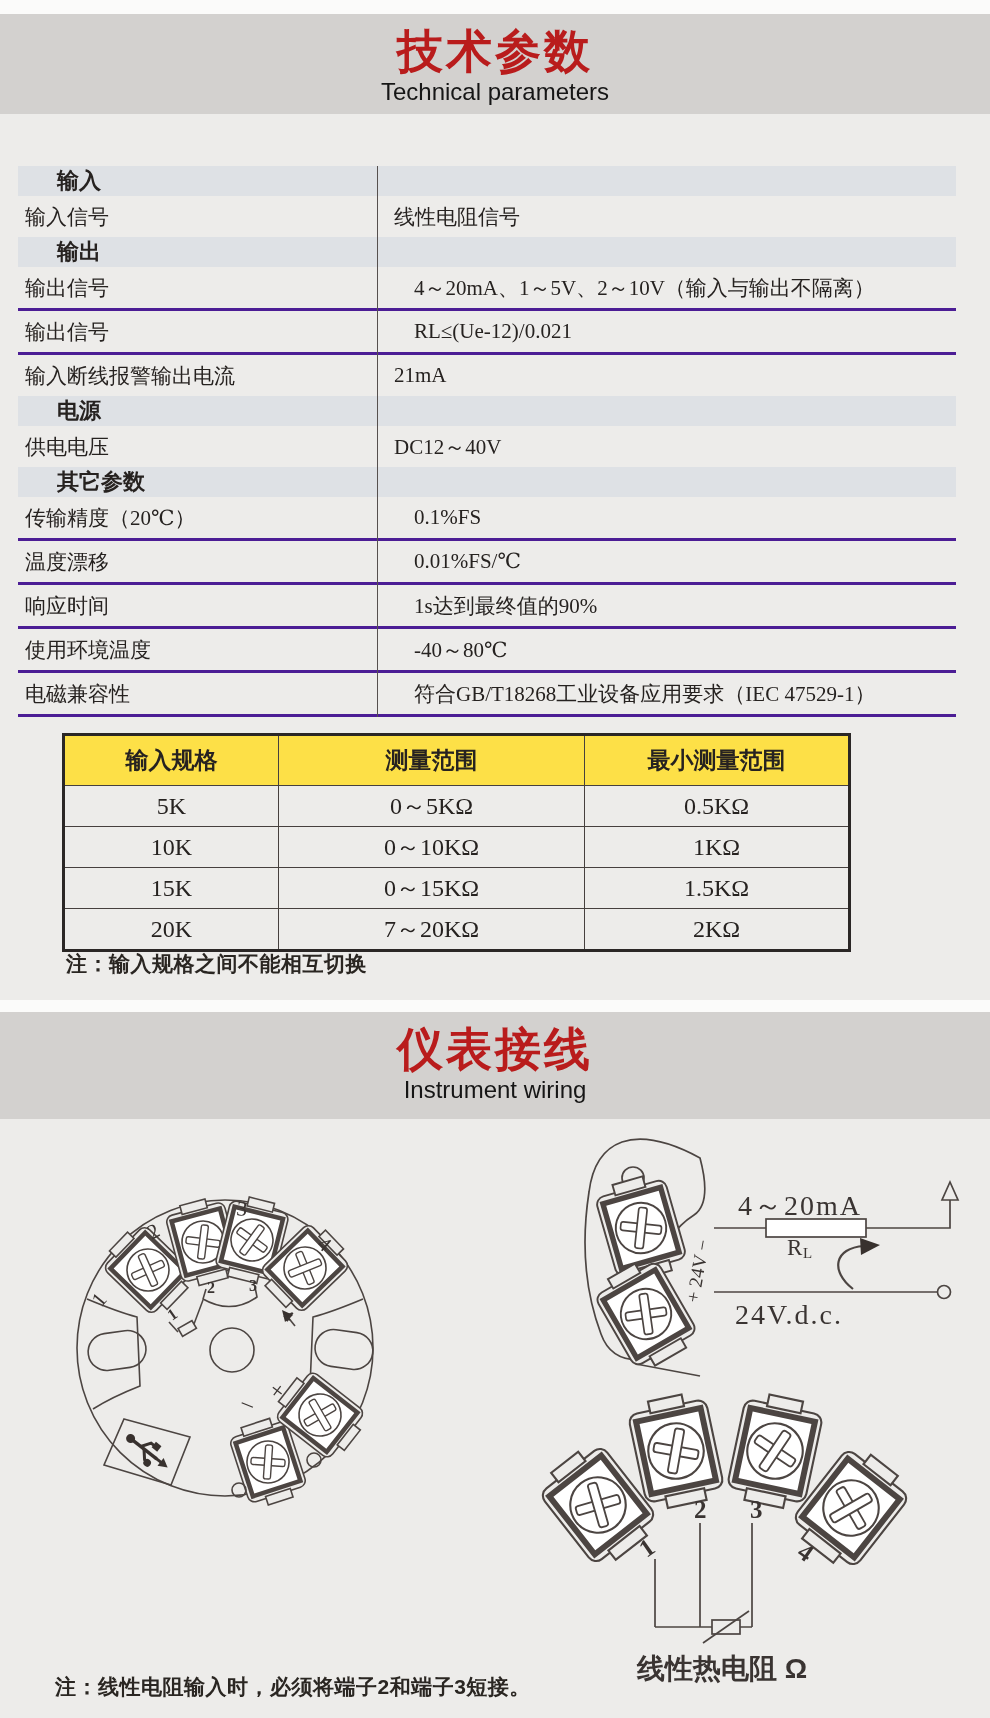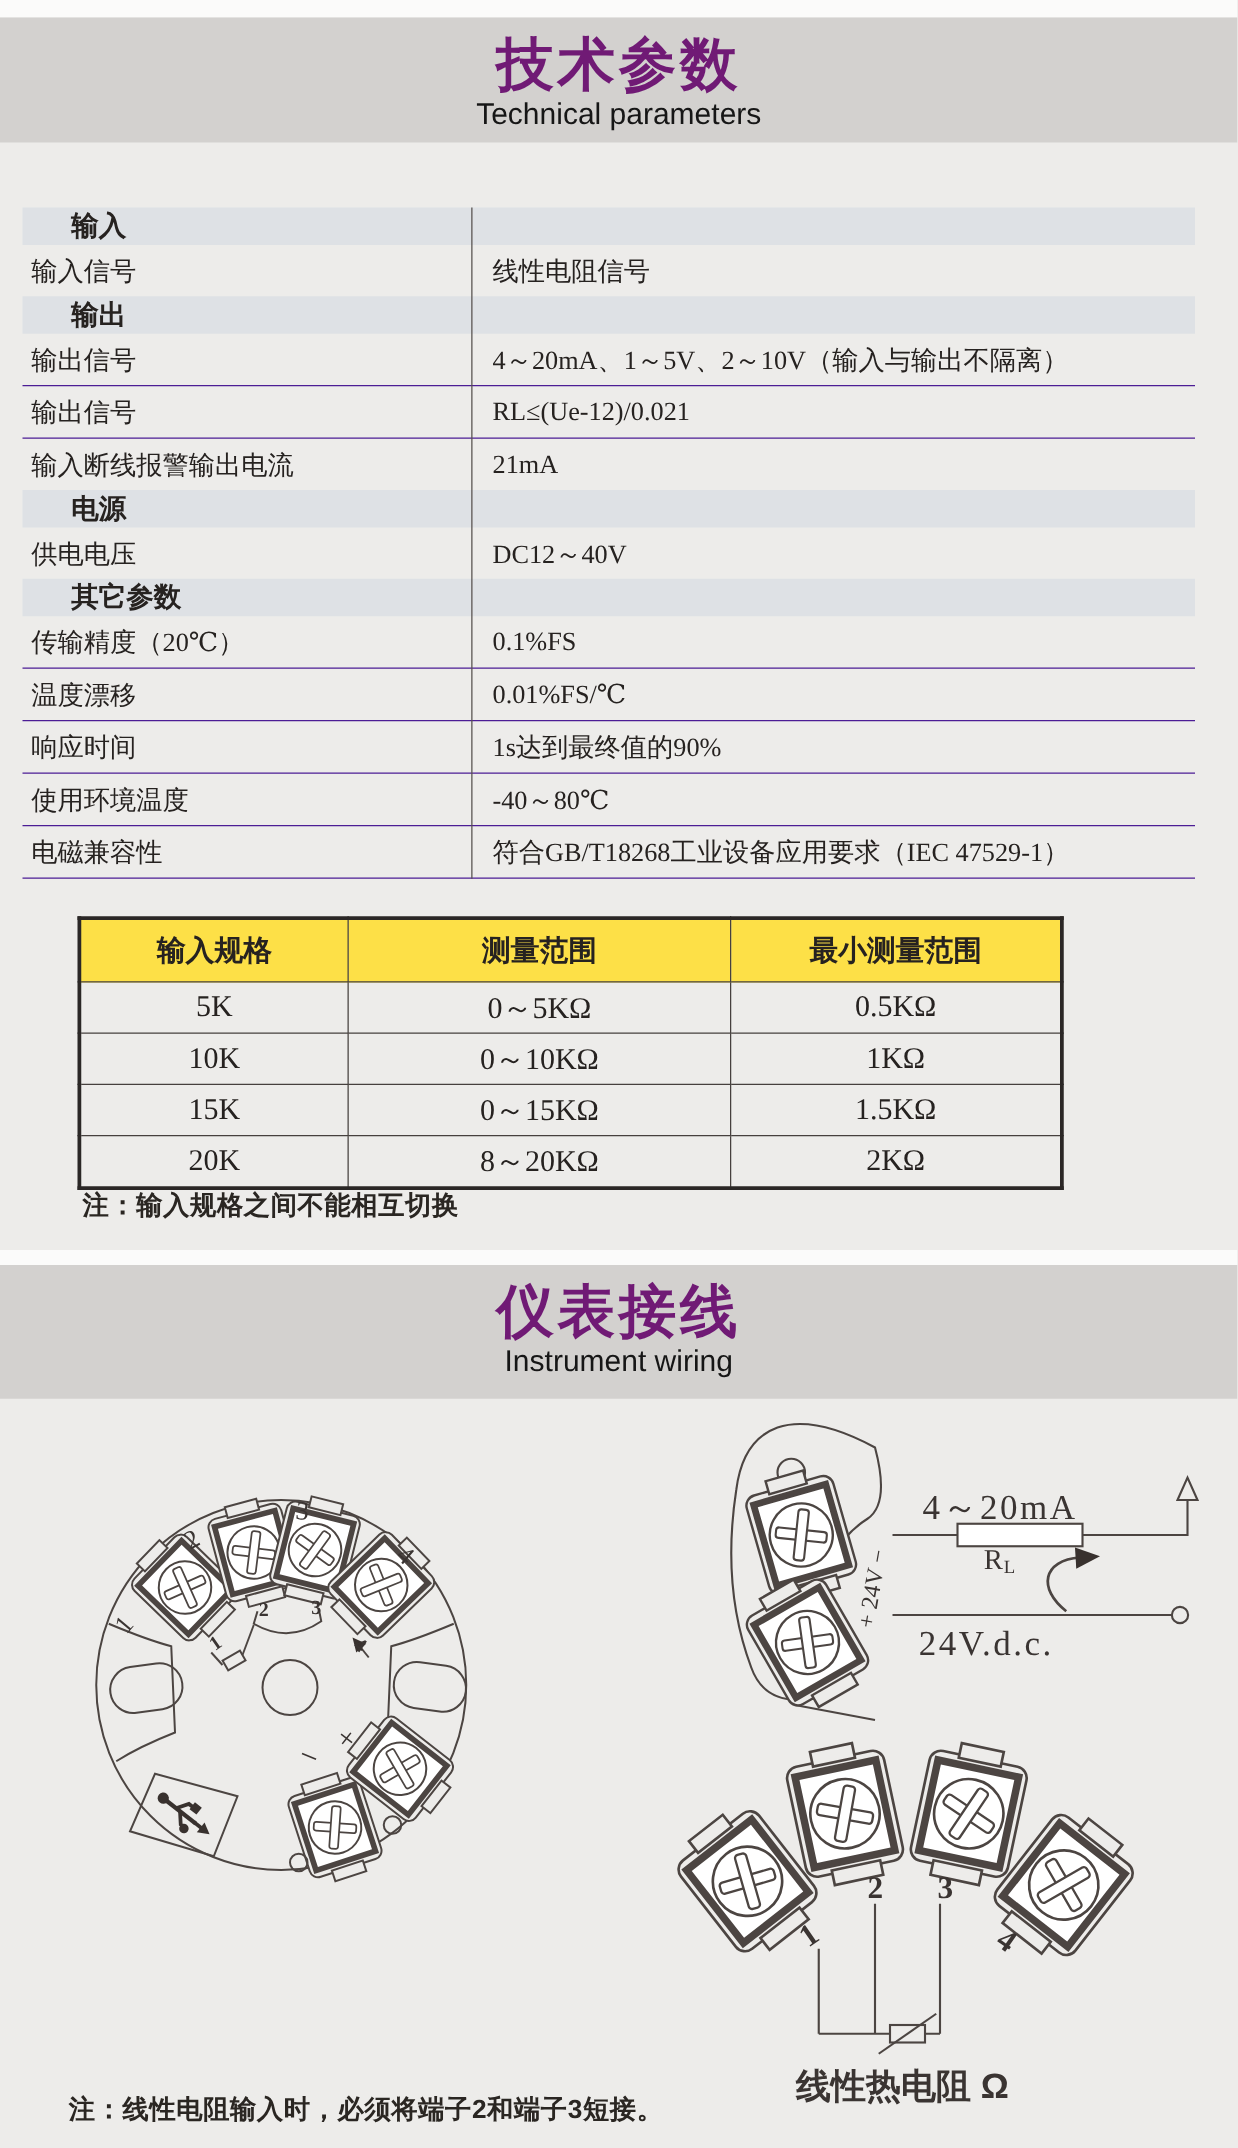--- a/index.html
+++ b/index.html
@@ -8,30 +8,30 @@
     background:#edecea;color:#262220;
     font-family:"Liberation Sans","DejaVu Sans",sans-serif;
   }
   .strip{position:absolute;left:0;width:990px;background:#fbfbfa;}
   #strip-top{top:0;height:14px;}
   #strip-mid{top:1000px;height:12px;}
 
   .banner{position:absolute;left:0;width:990px;background:#d3d1cf;text-align:center;}
   #banner-tech{top:14px;height:100px;}
   #banner-wiring{top:1012px;height:107px;}
-  .banner .cn{font-size:46px;font-weight:bold;letter-spacing:3px;padding-top:12px;color:#701a75;line-height:1.1;}
+  .banner .cn{font-size:46px;font-weight:bold;letter-spacing:3px;padding-top:12px;color:#b91c1c;line-height:1.1;}
   .banner .en{font-size:24px;color:#161616;margin-top:1px;}
 
   
   .spec{position:absolute;left:18px;top:166px;width:938px;}
   .spec-row{display:flex;align-items:center;}
   .spec-row.section{background:#dee1e5;height:30px;font-weight:bold;font-size:22px;
     font-family:"Liberation Serif","DejaVu Serif",serif;padding-left:32px;}
   .spec-row.item{height:41px;font-size:21px;font-family:"Liberation Serif","DejaVu Serif",serif;}
-  .spec-row.bb{border-bottom:1px solid #4c1d95;}
+  .spec-row.bb{border-bottom:3px solid #4c1d95;gap:20px;}
   .spec-label{width:359px;padding-left:7px;box-sizing:border-box;flex:none;}
   .spec-value{padding-left:17px;}
   .spec-vline{position:absolute;left:359px;top:0;bottom:0;width:1px;background:#56504e;}
 
   
   table.range{position:absolute;left:62px;top:733px;width:786px;border-collapse:collapse;
     font-family:"Liberation Serif","DejaVu Serif",serif;text-align:center;
     border:3px solid #2b2726;table-layout:fixed;}
   table.range th{height:47px;background:#fde047;font-size:23px;font-weight:600;
     border:1.5px solid #46403e;text-align:center;}
@@ -134,21 +134,21 @@
       <td>0～10KΩ</td>
       <td>1KΩ</td>
     </tr>
     <tr>
       <td>15K</td>
       <td>0～15KΩ</td>
       <td>1.5KΩ</td>
     </tr>
     <tr>
       <td>20K</td>
-      <td>8～20KΩ</td>
+      <td>7～20KΩ</td>
       <td>2KΩ</td>
     </tr>
   </tbody>
 </table>
 
 <div class="note" id="range-note">注：输入规格之间不能相互切换</div>
 
 <div class="strip" id="strip-mid"></div>
 
 <div class="banner" id="banner-wiring">

